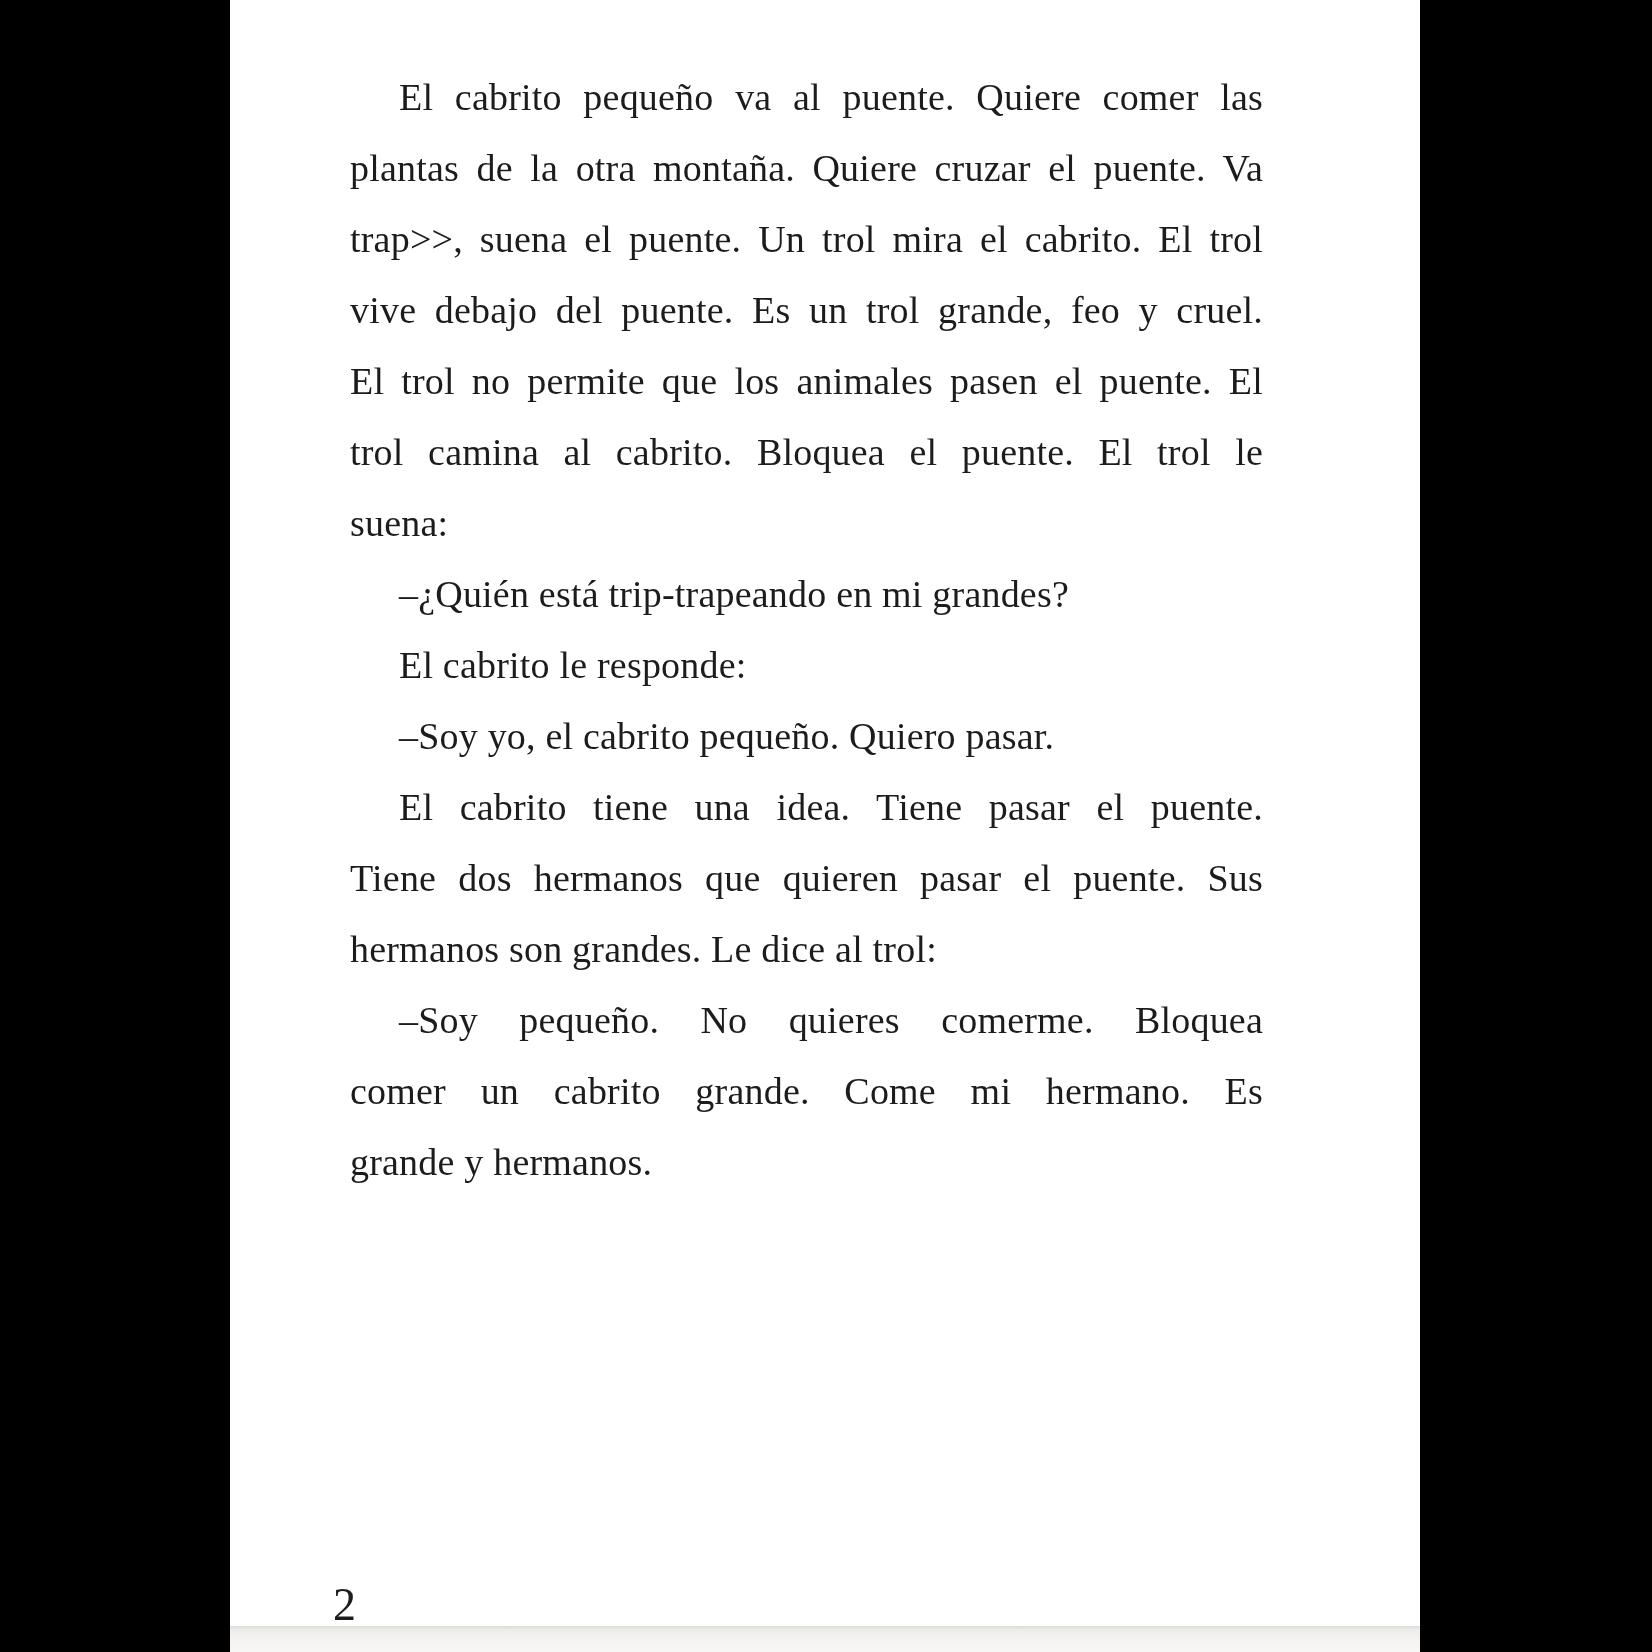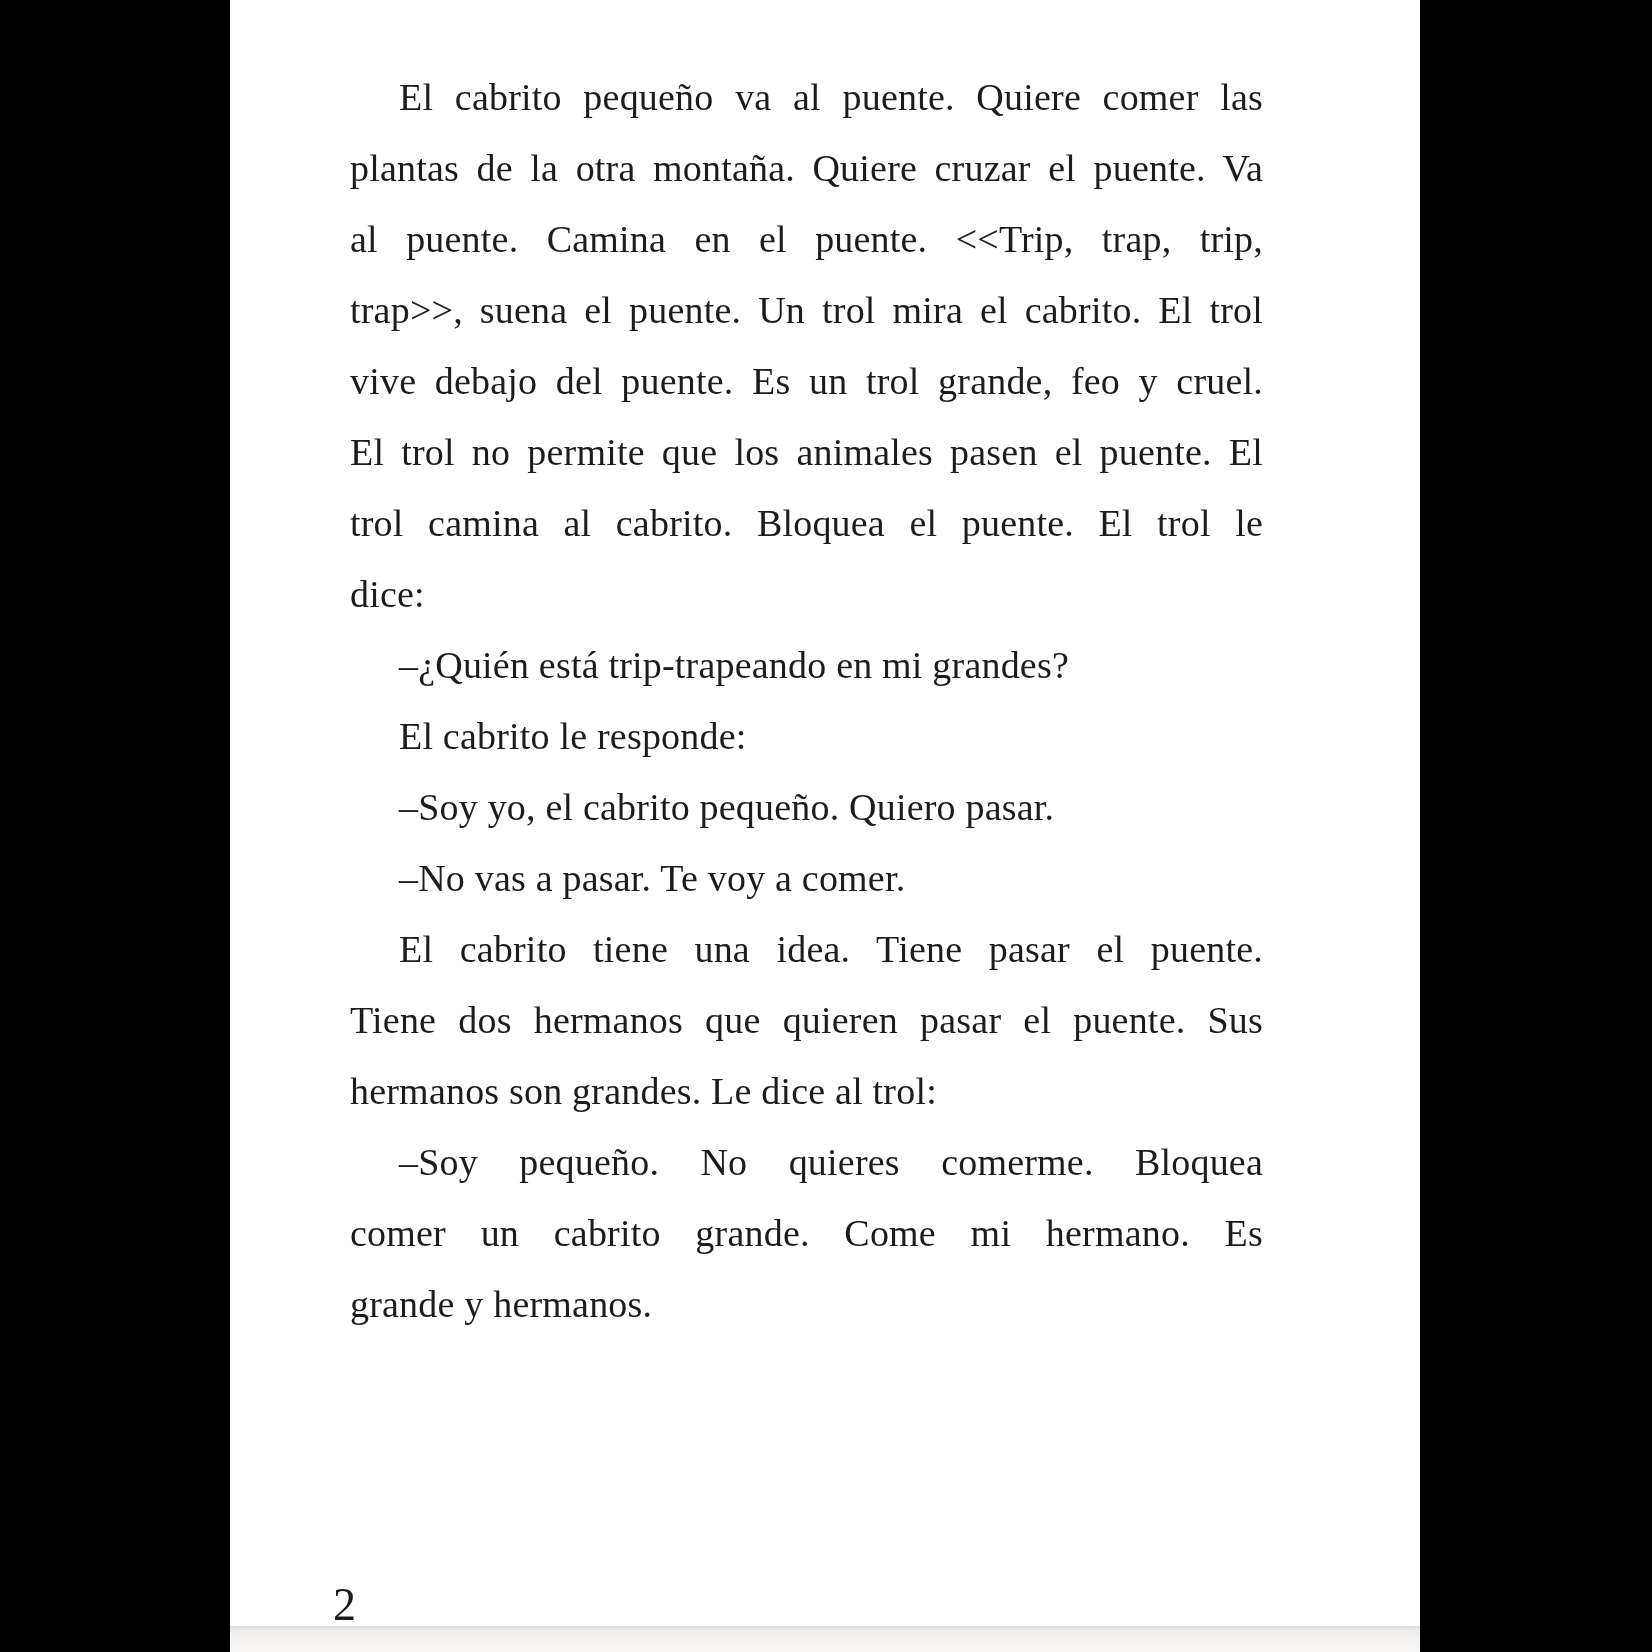--- a/index.html
+++ b/index.html
@@ -79,30 +79,28 @@
 </head>
 <body>
 
 <div id="screen">
   <div id="left-bar" class="side-bar"></div>
 
   <div id="page">
     <div id="text-block">
         <div class="text-line justify indent">El cabrito pequeño va al puente. Quiere comer las</div>
         <div class="text-line justify">plantas de la otra montaña. Quiere cruzar el puente. Va</div>
-        <div class="text-line justify">al puente. Camina en el puente. &lt;&lt;Trip, trap, trip,</div>
         <div class="text-line justify">trap&gt;&gt;, suena el puente. Un trol mira el cabrito. El trol</div>
         <div class="text-line justify">vive debajo del puente. Es un trol grande, feo y cruel.</div>
         <div class="text-line justify">El trol no permite que los animales pasen el puente. El</div>
         <div class="text-line justify">trol camina al cabrito. Bloquea el puente. El trol le</div>
-        <div class="text-line">dice:</div>
+        <div class="text-line">suena:</div>
         <div class="text-line indent">–¿Quién está trip-trapeando en mi grandes?</div>
         <div class="text-line indent">El cabrito le responde:</div>
         <div class="text-line indent">–Soy yo, el cabrito pequeño. Quiero pasar.</div>
-        <div class="text-line indent">–No vas a pasar. Te voy a comer.</div>
         <div class="text-line justify indent">El cabrito tiene una idea. Tiene pasar el puente.</div>
         <div class="text-line justify">Tiene dos hermanos que quieren pasar el puente. Sus</div>
         <div class="text-line">hermanos son grandes. Le dice al trol:</div>
         <div class="text-line justify indent">–Soy pequeño. No quieres comerme. Bloquea</div>
         <div class="text-line justify">comer un cabrito grande. Come mi hermano. Es</div>
         <div class="text-line">grande y hermanos.</div>
       </div>
     <div id="page-number">2</div>
     <div id="page-bottom-edge"></div>
   </div>

